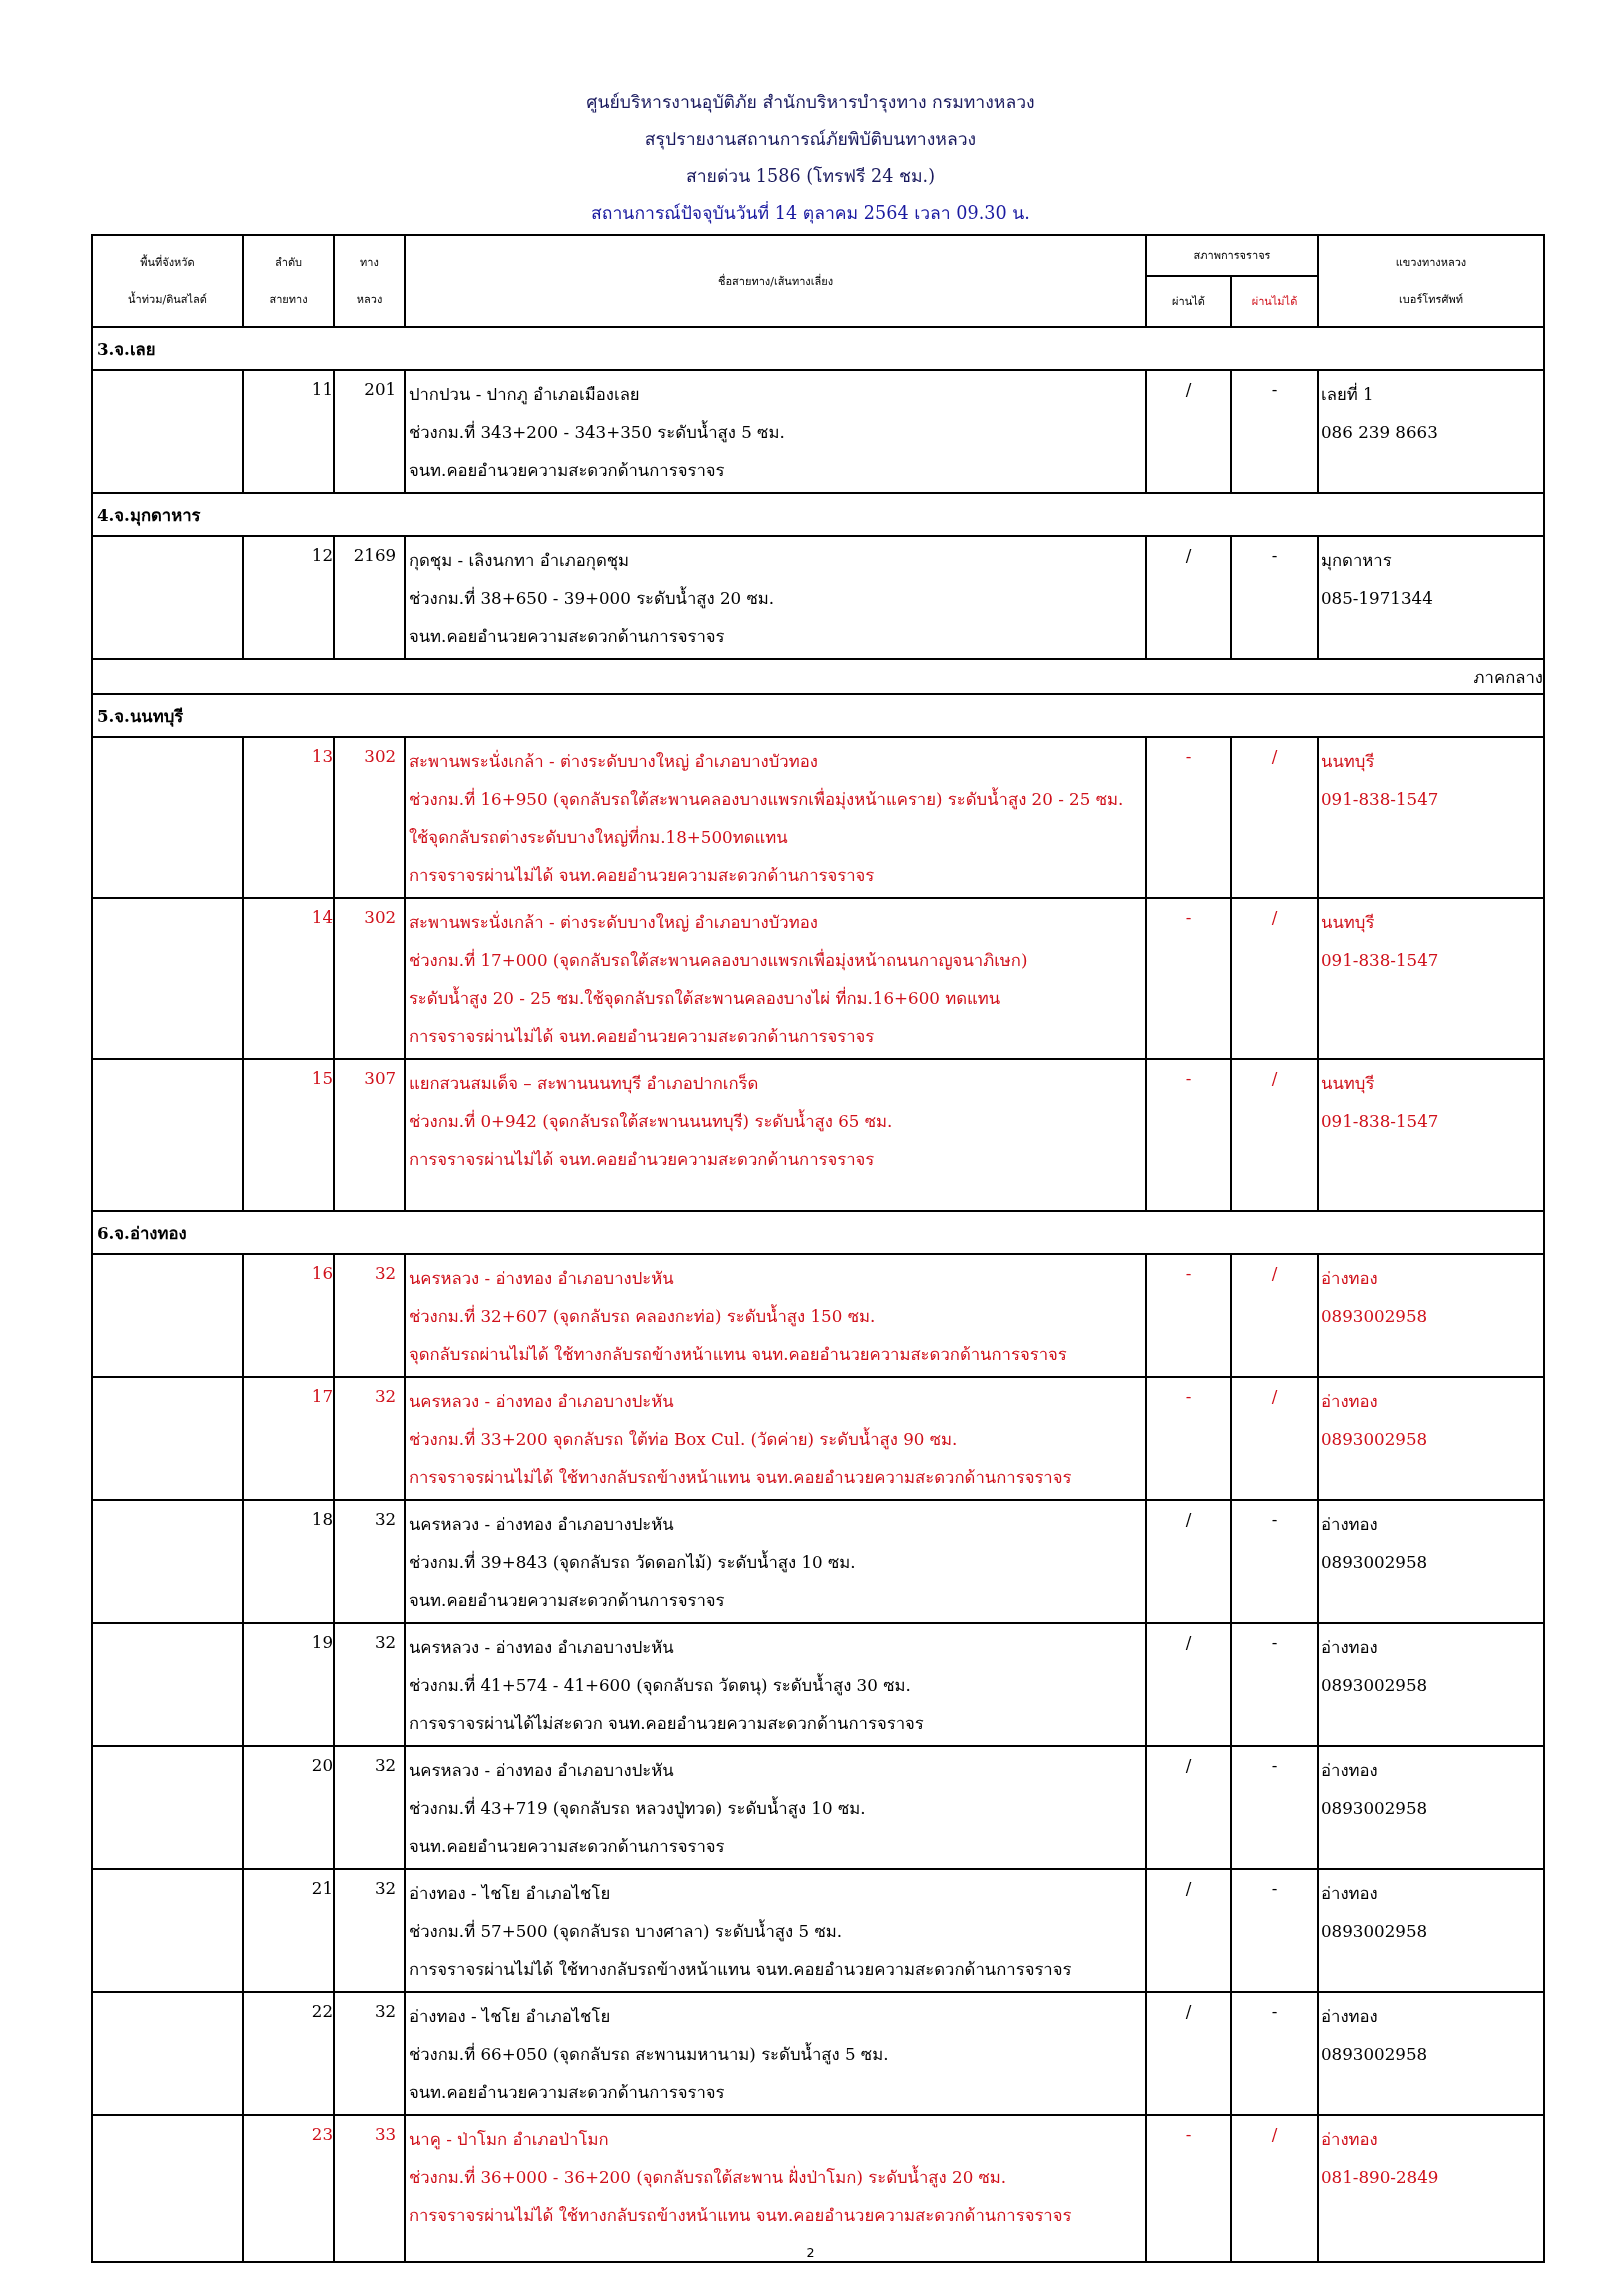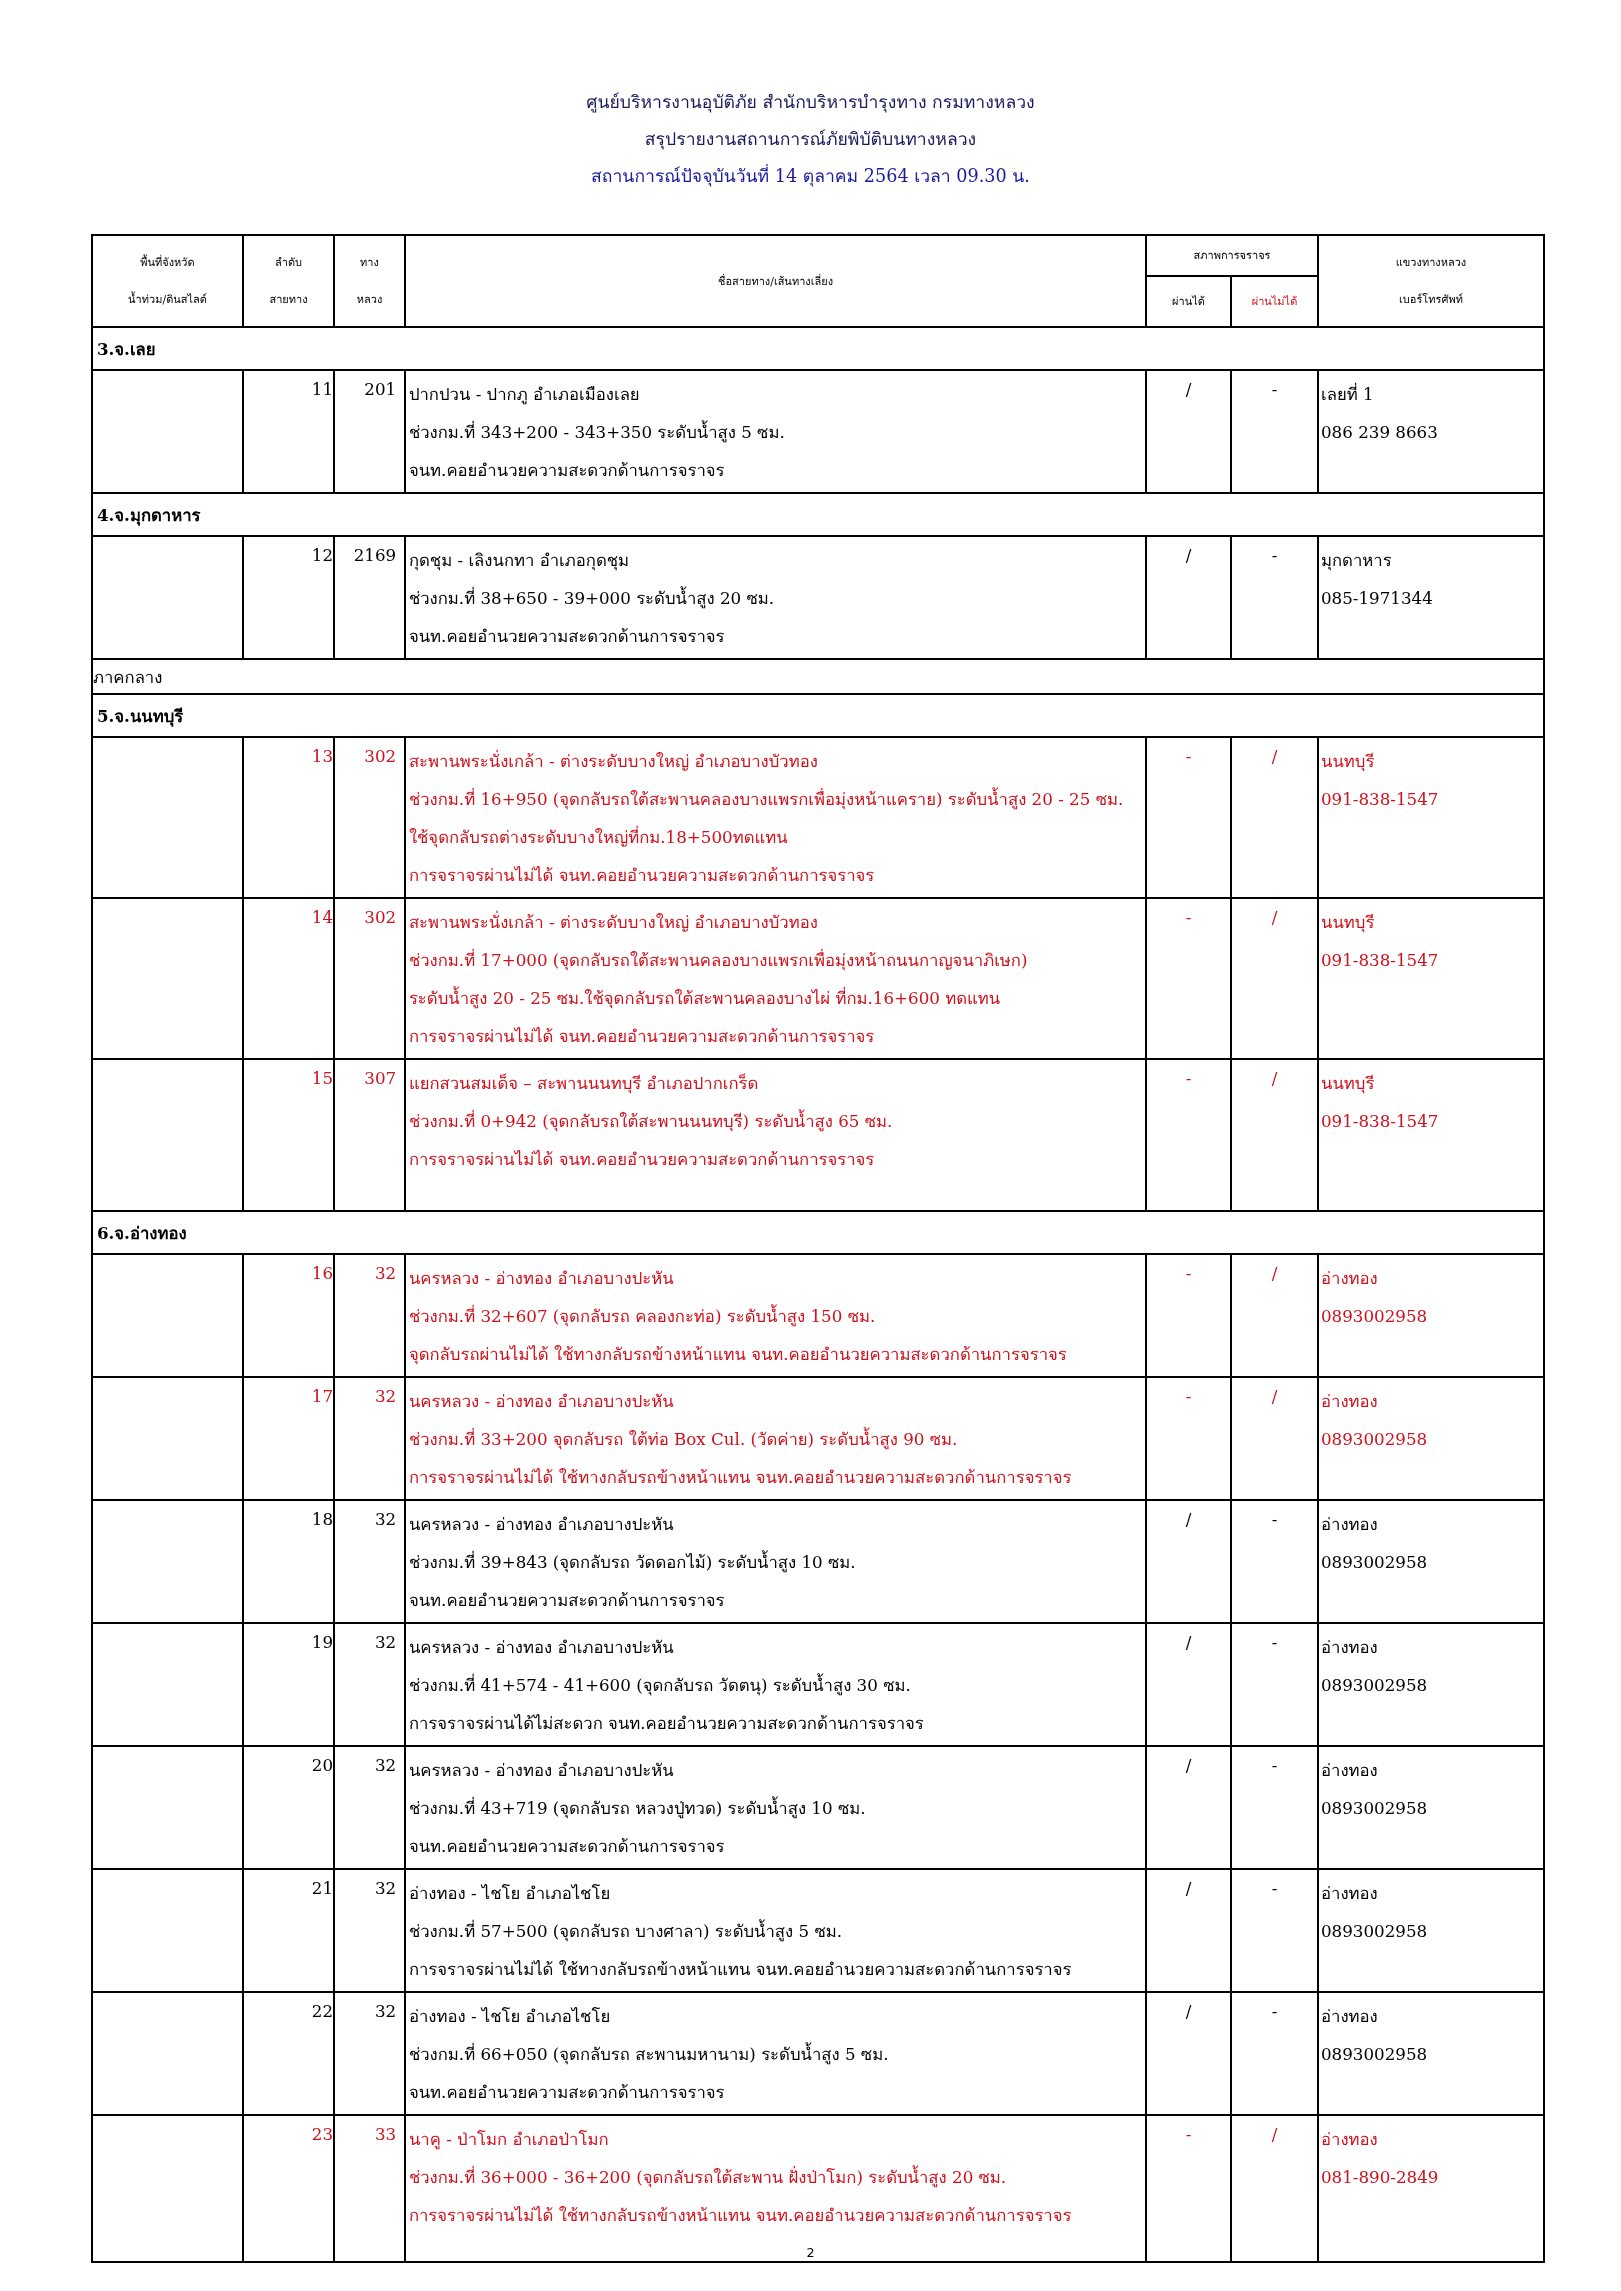--- a/index.html
+++ b/index.html
@@ -26,40 +26,41 @@
   col.c-route { width: 741px; }
   col.c-pass { width: 85px; }
   col.c-nopass { width: 87px; }
   col.c-office { width: 226px; }
 
   th { font-size: 11px; text-align: center; vertical-align: middle !important; line-height: 37px; }
   th.h-route { vertical-align: middle !important; }
   th .red { color: #d0101a; }
 
   tr.section td { height: 41px; font-weight: bold; padding-left: 3.9px !important; vertical-align: middle; font-size: 16.7px; }
-  tr.region td { height: 33px; text-align: left; vertical-align: middle; font-size: 16.7px; margin-top: 32px; }
+  tr.region td { height: 33px; text-align: right; vertical-align: middle; font-size: 16.7px; margin-top: 32px; }
 
   td.num { text-align: right; padding-top: 7.8px !important; }
   td.hw { text-align: right; padding-right: 7.8px !important; padding-top: 7.8px !important; }
   td.route { padding-left: 2.9px !important; padding-top: 3.9px !important; }
   td.route .ln { line-height: 38px; white-space: nowrap; }
   td.status { text-align: center; padding-top: 7.8px !important; }
   td.office { padding-left: 2px !important; padding-top: 3.9px !important; }
   td.office .ln { line-height: 38px; }
 
   tr.red td { color: #d0101a; }
 
   .pageno { position: absolute; left: 0; width: 1621px; top: 2245px; text-align: center; font-size: 12.7px; font-family: "DejaVu Sans", sans-serif; }
 </style>
 </head>
 <body>
 
 <div class="header">
   <div class="line">ศูนย์บริหารงานอุบัติภัย สำนักบริหารบำรุงทาง กรมทางหลวง</div>
   <div class="line">สรุปรายงานสถานการณ์ภัยพิบัติบนทางหลวง</div>
+  <div class="line">สายด่วน 1586 (โทรฟรี 24 ชม.)</div>
   <div class="line blue">สถานการณ์ปัจจุบันวันที่ 14 ตุลาคม 2564  เวลา 09.30 น.</div>
 </div>
 
 <table class="report">
   <colgroup>
     <col class="c-area">
       <col class="c-seq">
       <col class="c-hw">
       <col class="c-route">
       <col class="c-pass">

